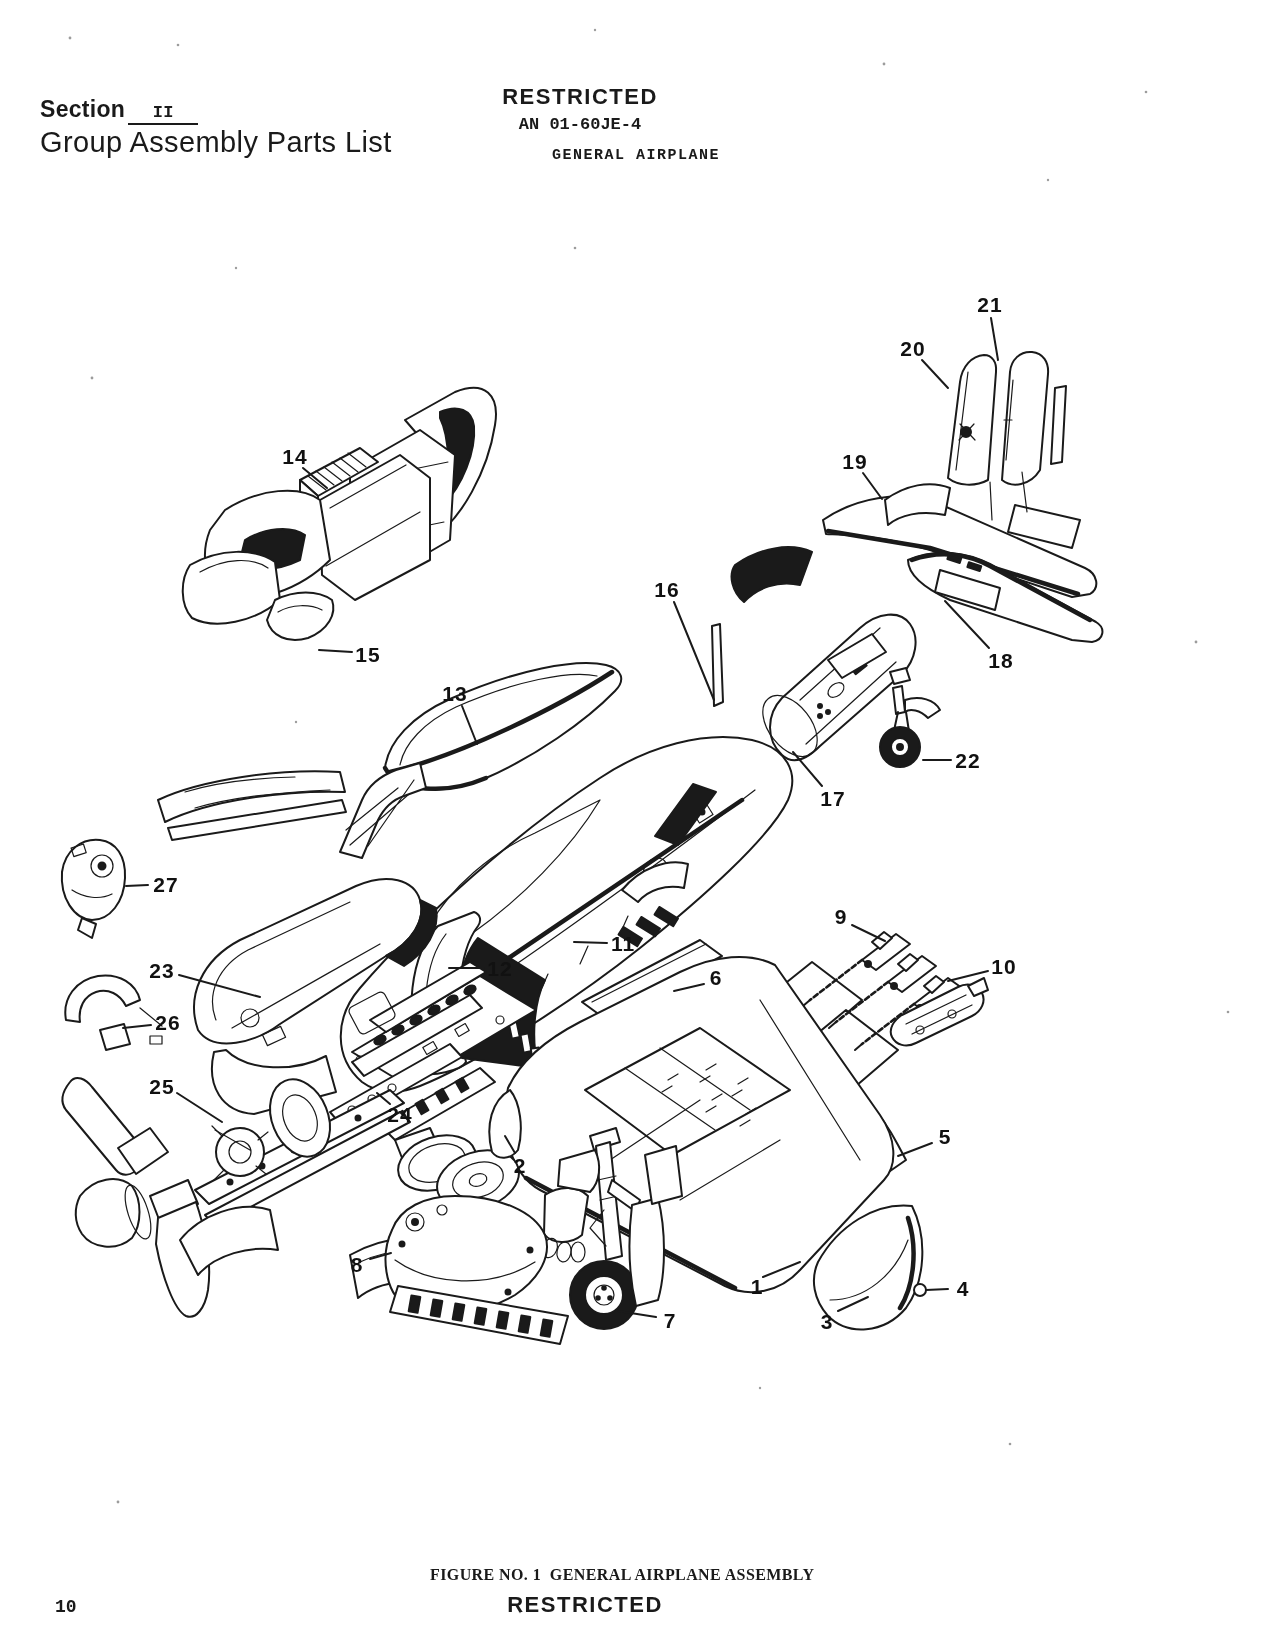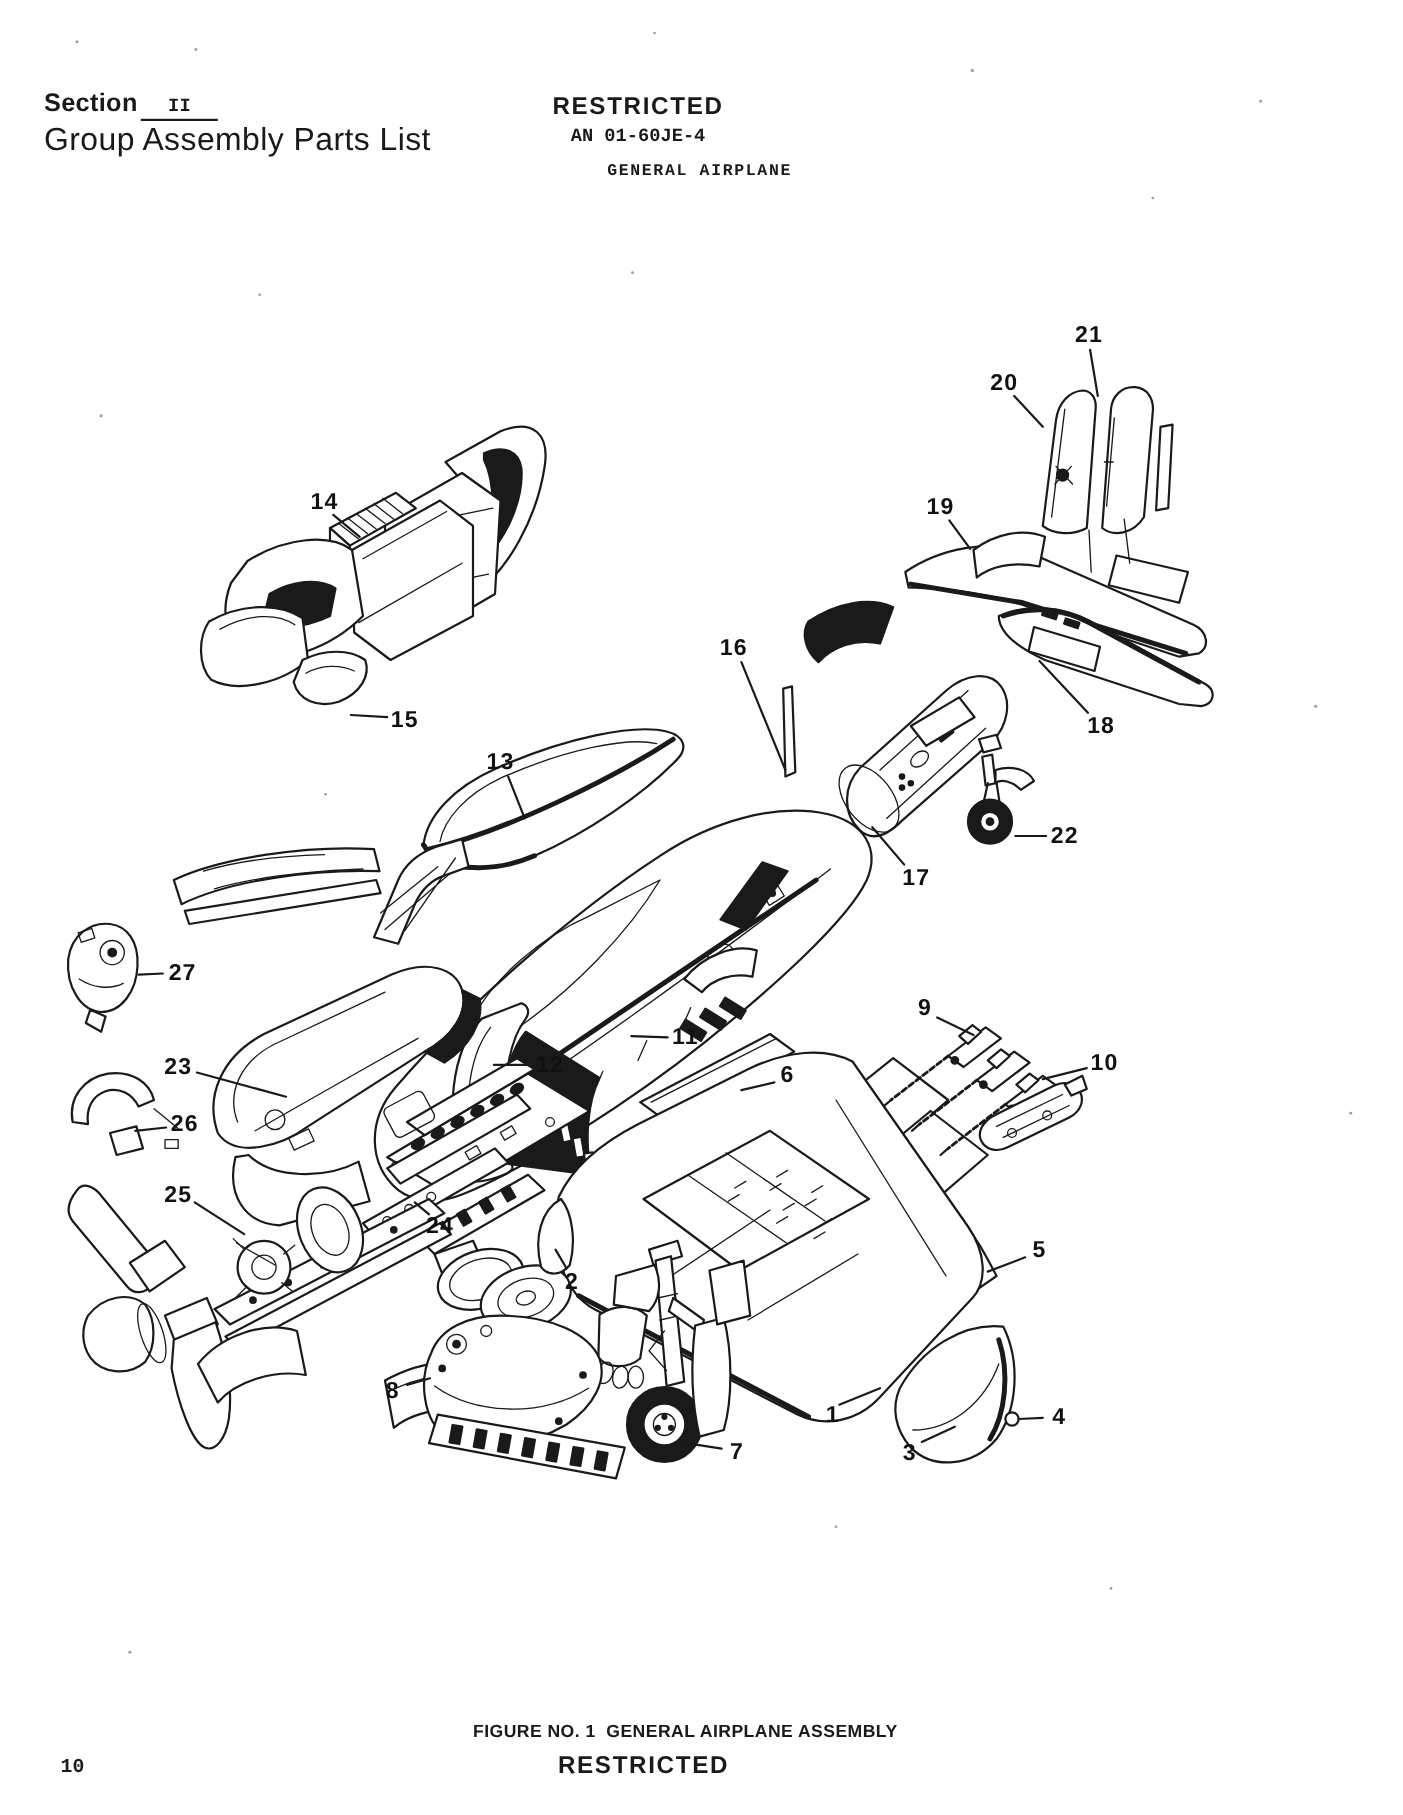--- a/index.html
+++ b/index.html
@@ -1,32 +1,32 @@
 <!DOCTYPE html>
 <html><head>
 <meta charset="utf-8">
 <style>
   html,body{margin:0;padding:0;background:#ffffff;}
   .page{position:relative;width:1275px;height:1650px;background:#ffffff;
         font-family:"Liberation Sans",sans-serif;color:#1a1a1a;overflow:hidden;}
   
-  .hdr-left{position:absolute;left:40px;top:80px;}
+  .hdr-left{position:absolute;left:40px;top:96px;}
   .hdr-line1{font-size:23px;font-weight:bold;letter-spacing:.3px;}
   .sec-underline{display:inline-block;min-width:58px;text-align:center;
         border-bottom:2.5px solid #1a1a1a;font-family:"Liberation Mono",monospace;
         font-size:17px;font-weight:bold;padding:0 6px 1px;margin-left:3px;}
   .hdr-line2{font-size:29px;font-weight:normal;letter-spacing:.4px;margin-top:1px;}
   .hdr-center{position:absolute;left:440px;top:84px;width:280px;text-align:center;}
   .restricted{font-size:22px;font-weight:bold;letter-spacing:1.5px;}
   .an-number{font-family:"Liberation Mono",monospace;font-size:17px;font-weight:bold;
         margin-top:5px;white-space:pre;}
   .category{font-family:"Liberation Mono",monospace;font-size:15px;font-weight:bold;
         margin-top:13px;letter-spacing:1.5px;text-align:right;}
   
-  .fig-caption{position:absolute;left:430px;top:1566px;font-family:Liberation Sans, sans-serif;
+  .fig-caption{position:absolute;left:430px;top:1566px;font-family:Liberation Serif, serif;
         font-size:16px;font-weight:bold;letter-spacing:.4px;white-space:pre;text-align:right;}
   .footer-restricted{position:absolute;left:585px;transform:translateX(-50%);top:1592px;
         font-size:22px;font-weight:bold;letter-spacing:1.5px;}
   .page-number{position:absolute;left:55px;top:1597px;font-family:"Liberation Mono",monospace;
         font-size:18px;font-weight:bold;}
   
   .fig{position:absolute;left:0;top:0;}
   .fig path,.fig line,.fig circle,.fig ellipse,.fig rect,.fig polyline{
         stroke:#1a1a1a;stroke-width:2;fill:none;stroke-linejoin:round;stroke-linecap:round;}
   .fig .f{fill:#ffffff;}

